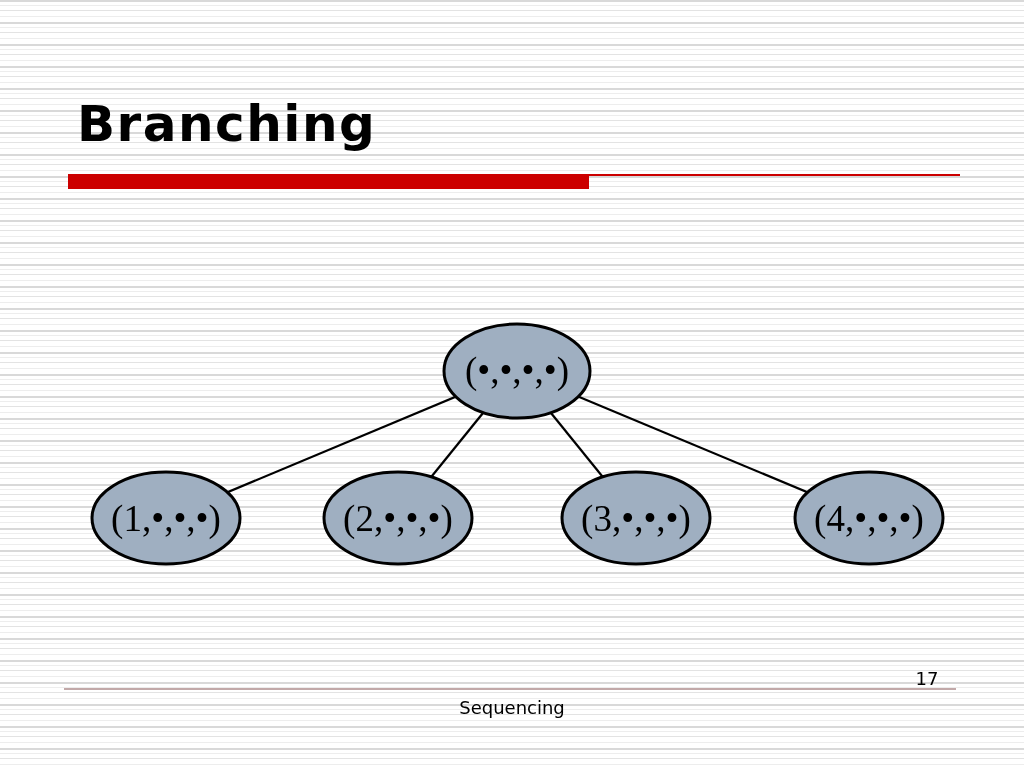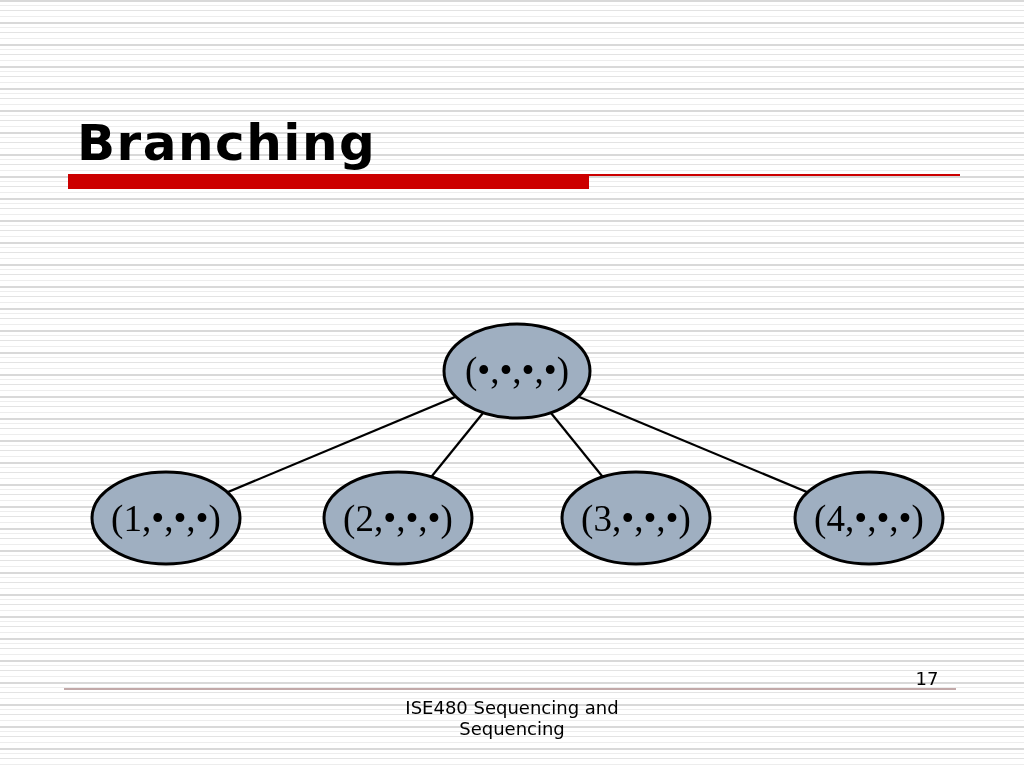--- a/index.html
+++ b/index.html
@@ -15,21 +15,21 @@
       #ededed 5px,  #ededed 6px,
       #ffffff 6px,  #ffffff 10px,
       #e3e3e3 10px, #e3e3e3 11px,
       #ffffff 11px, #ffffff 16px,
       #ededed 16px, #ededed 17px,
       #ffffff 17px, #ffffff 22px);
   }
   .slide-title {
     position: absolute;
     left: 77px;
-    top: 117px;
+    top: 98px;
     font-size: 50px;
     line-height: 1.05;
     letter-spacing: 1.5px;
     color: #000000;
     white-space: nowrap;
   }
   .accent-bar {
     position: absolute;
     left: 68px;
     top: 174px;
@@ -131,17 +131,16 @@
 
   <g>
     <ellipse cx="869" cy="518" rx="74" ry="46" fill="#9fafc1"></ellipse>
     <text x="869" y="531">(4,•,•,•)</text>
   </g>
 </svg>
 
 <div class="footer-rule"></div>
 
 <div class="footer-text">
-  <div>ISE480 Sequencing and</div>
   <div>Sequencing</div>
 </div>
 
 <div class="page-number">17</div>
 
 </body></html>

